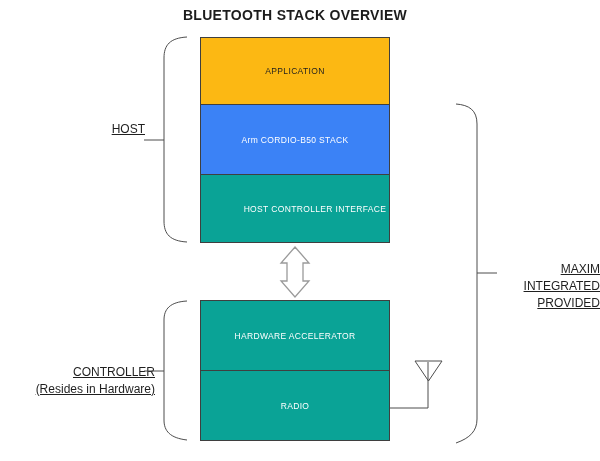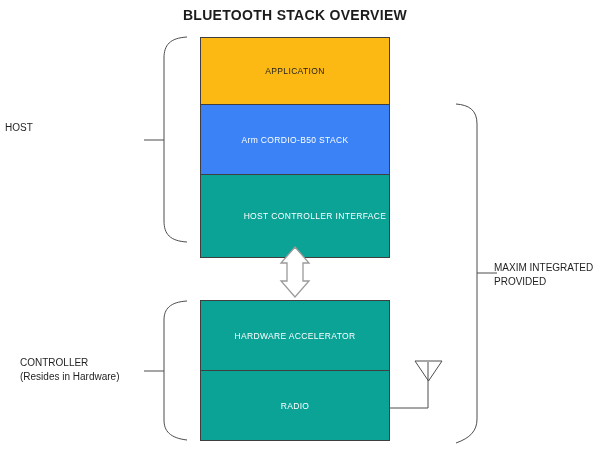--- a/index.html
+++ b/index.html
@@ -14,28 +14,28 @@
   }
   .box{
     position:absolute;left:200px;width:190px;box-sizing:border-box;
     border:1px solid #3f3f3f;display:flex;align-items:center;justify-content:center;
     font-size:8.5px;letter-spacing:.35px;text-align:center;
   }
   .box.yellow{color:#1f1f1f;}
   .box.teal{color:#ffffff;}
   #box-application{top:37px;height:68px;}
   #box-cordio{top:104px;height:71px;}
-  #box-hci{top:174px;height:84px;padding-left:40px;}
+  #box-hci{top:174px;height:69px;padding-left:40px;}
   #box-hwacc{top:300px;height:71px;}
   #box-radio{top:370px;height:71px;}
   .side-label{
-    position:absolute;text-align:left;font-size:10px;line-height:1.4;color:#1f1f1f;
+    position:absolute;text-align:right;font-size:12px;line-height:1.4;color:#1f1f1f;text-decoration:underline;
   }
   #host-label{left:5px;top:121px;width:140px;}
-  #controller-label{left:20px;top:356px;width:135px;}
+  #controller-label{left:20px;top:364px;width:135px;}
   #maxim-label{left:494px;top:261px;width:106px;}
   .lbl-line{display:block;}
   svg.overlay{position:absolute;left:0;top:0;pointer-events:none;}
 </style>
 </head>
 <body>
 
 <div class="title">BLUETOOTH STACK OVERVIEW</div>
 
 <div class="box yellow" id="box-application" style="background: rgb(252, 184, 19);">

